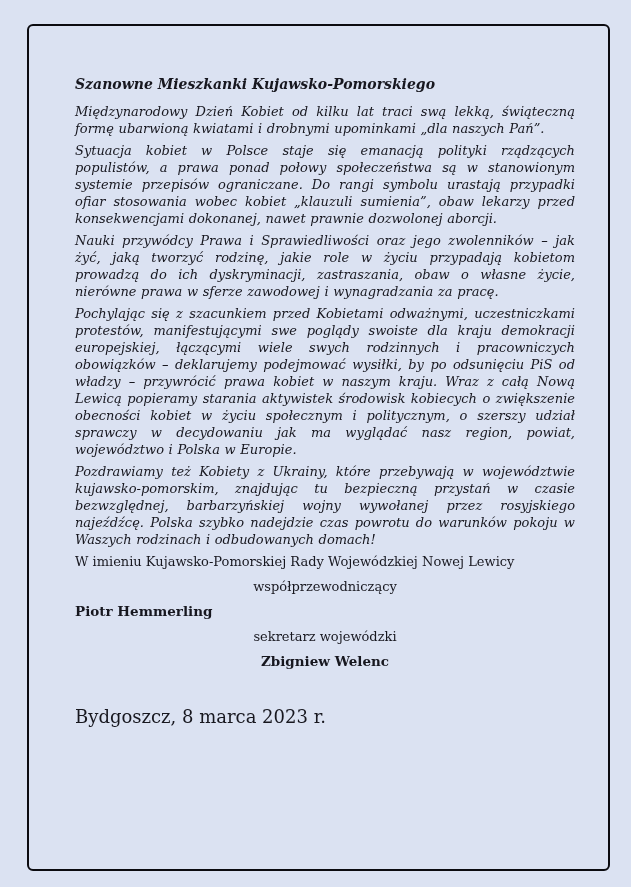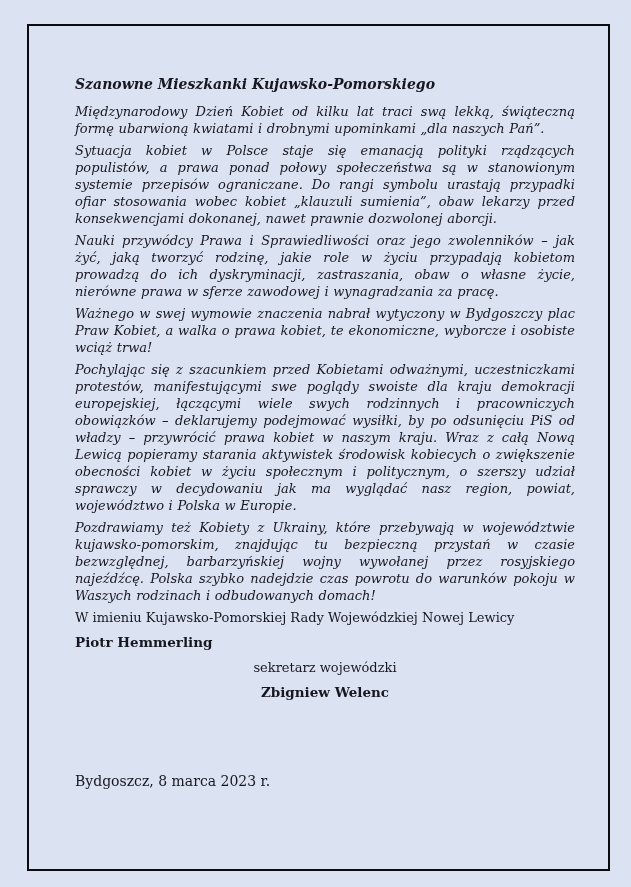--- a/index.html
+++ b/index.html
@@ -1,20 +1,20 @@
 <!DOCTYPE html>
 <html lang="pl" style="--bg: #dbe2f2; --border: #0b0b10; --text: #17171f;"><head>
 <meta charset="utf-8">
 <style>
   :root {
     --bg: #dbe2f2;
     --border: #0b0b10;
     --text: #17171f;
   }
-  * { margin: 0; padding: 0; box-sizing: border-box; }
+  * { margin: 0; padding: 0; box-sizing: border-box; border-radius: 6px; }
   html, body {
     width: 631px;
     height: 887px;
   }
   body {
     background: var(--bg);
     font-family: "DejaVu Serif", "Liberation Serif", serif;
     color: var(--text);
     position: relative;
     overflow: hidden;
@@ -62,42 +62,42 @@
     justify-content: space-between;
     font-size: 13px;
     line-height: 17px;
     margin: 0 0 8px 0;
   }
   .bold-name {
     font-weight: bold;
     font-size: 13.5px;
   }
   .dateline {
-    font-size: 14px;
+    font-size: 18px;
     line-height: 17px;
-    margin-top: 72px;
+    margin-top: 38px;
   }
 </style>
 </head>
 <body>
 
 <div class="page-frame">
   <div class="content">
 
     <h1 class="salutation">Szanowne Mieszkanki Kujawsko-Pomorskiego</h1>
 
     <p class="para">Międzynarodowy Dzień Kobiet od kilku lat traci swą lekką, świąteczną formę ubarwioną kwiatami i drobnymi upominkami „dla naszych Pań”.</p>
     <p class="para">Sytuacja kobiet w Polsce staje się emanacją polityki rządzących populistów, a prawa ponad połowy społeczeństwa są w stanowionym systemie przepisów ograniczane. Do rangi symbolu urastają przypadki ofiar stosowania wobec kobiet „klauzuli sumienia”, obaw lekarzy przed konsekwencjami dokonanej, nawet prawnie dozwolonej aborcji.</p>
     <p class="para">Nauki przywódcy Prawa i Sprawiedliwości oraz jego zwolenników – jak żyć, jaką tworzyć rodzinę, jakie role w życiu przypadają kobietom prowadzą do ich dyskryminacji, zastraszania, obaw o własne życie, nierówne prawa w sferze zawodowej i wynagradzania za pracę.</p>
-    <p class="para">Ważnego w swej wymowie znaczenia nabrał wytyczony w Bydgoszczy plac Praw Kobiet, a walka o prawa kobiet, te ekonomiczne, wyborcze i osobiste wciąż trwa!</p>
     <p class="para">Pochylając się z szacunkiem przed Kobietami odważnymi, uczestniczkami protestów, manifestującymi swe poglądy swoiste dla kraju demokracji europejskiej, łączącymi wiele swych rodzinnych i pracowniczych obowiązków – deklarujemy podejmować wysiłki, by po odsunięciu PiS od władzy – przywrócić prawa kobiet w naszym kraju. Wraz z całą Nową Lewicą popieramy starania aktywistek środowisk kobiecych o zwiększenie obecności kobiet w życiu społecznym i politycznym, o szerszy udział sprawczy w decydowaniu jak ma wyglądać nasz region, powiat, województwo i Polska w Europie.</p>
     <p class="para">Pozdrawiamy też Kobiety z Ukrainy, które przebywają w województwie kujawsko-pomorskim, znajdując tu bezpieczną przystań w czasie bezwzględnej, barbarzyńskiej wojny wywołanej przez rosyjskiego najeźdźcę. Polska szybko nadejdzie czas powrotu do warunków pokoju w Waszych rodzinach i odbudowanych domach!</p>
 
     <p class="sig-intro">W imieniu Kujawsko-Pomorskiej Rady Wojewódzkiej Nowej Lewicy</p>
 
+    <div class="sig-center">współprzewodniczący</div>
 
     <div class="sig-row">
       <span class="bold-name">Piotr Hemmerling</span>
     </div>
 
     <div class="sig-center">sekretarz wojewódzki</div>
 
     <div class="sig-center bold-name">Zbigniew Welenc</div>
 
     <p class="dateline">Bydgoszcz, 8 marca 2023 r.</p>

